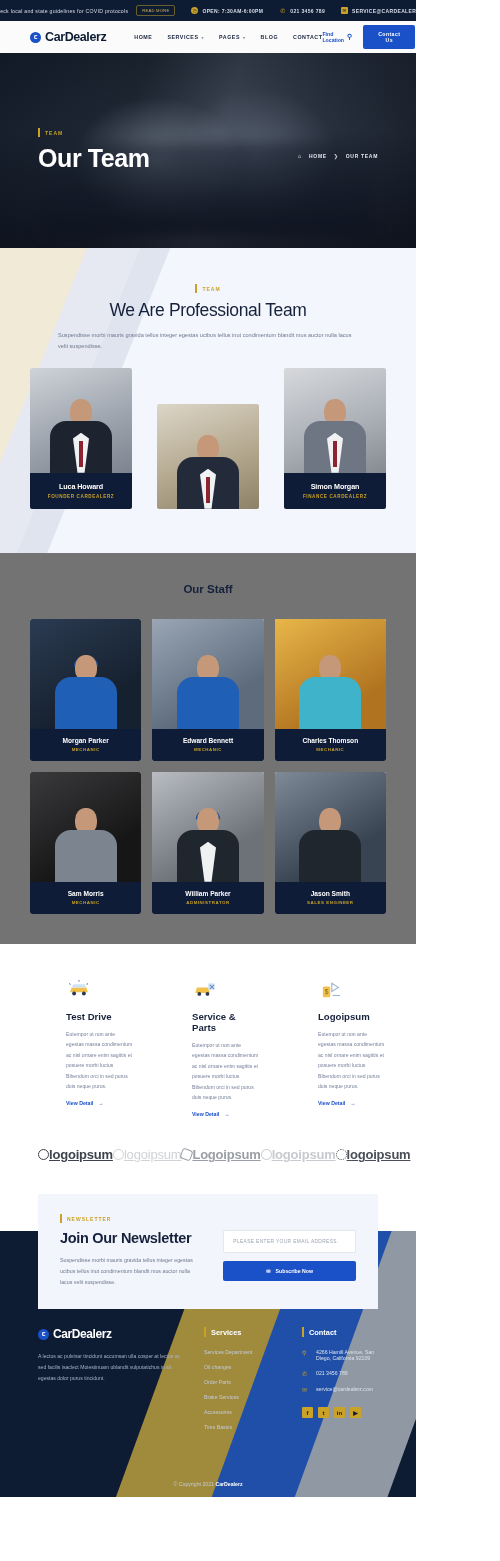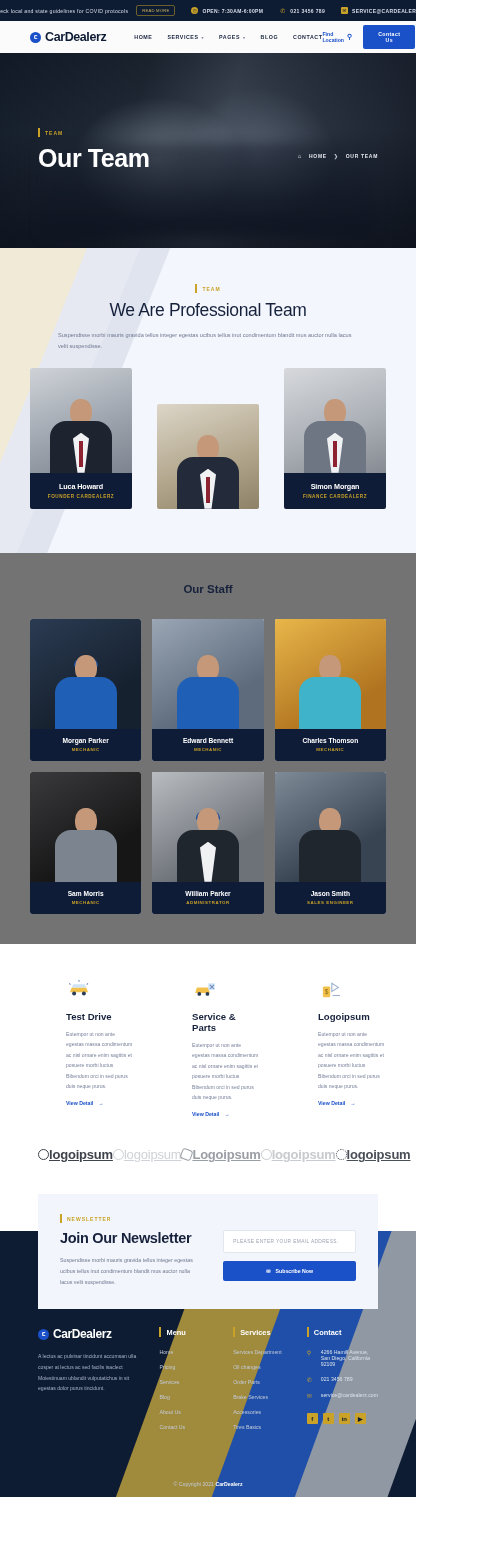--- a/index.html
+++ b/index.html
@@ -533,34 +533,20 @@
       <div class="f-col1">
         <div class="f-brand">
           <span class="brand-mark">
               <span></span>
             </span>
           <span class="brand-name">CarDealerz</span>
         </div>
         <div class="f-about">A lectus ac pulvinar tincidunt accumsan ulla cosper at lectus ac sed facilis isaclect Moiestinuam ublandit vulputatichus in sit egestas dolor purus tincidunt.</div>
       </div>
 
-      <div class="f-col">
-        <div class="f-head">
-          <span class="bar"></span>
-          <span class="txt">Menu</span>
-        </div>
-        <div class="f-list">
-          <div class="f-li">Home</div>
-          <div class="f-li">Pricing</div>
-          <div class="f-li">Services</div>
-          <div class="f-li">Blog</div>
-          <div class="f-li">About Us</div>
-          <div class="f-li">Contact Us</div>
-        </div>
-      </div>
 
       <div class="f-col">
         <div class="f-head">
           <span class="bar"></span>
           <span class="txt">Services</span>
         </div>
         <div class="f-list">
           <div class="f-li">Services Department</div>
           <div class="f-li">Oil changes</div>
           <div class="f-li">Order Parts</div>

